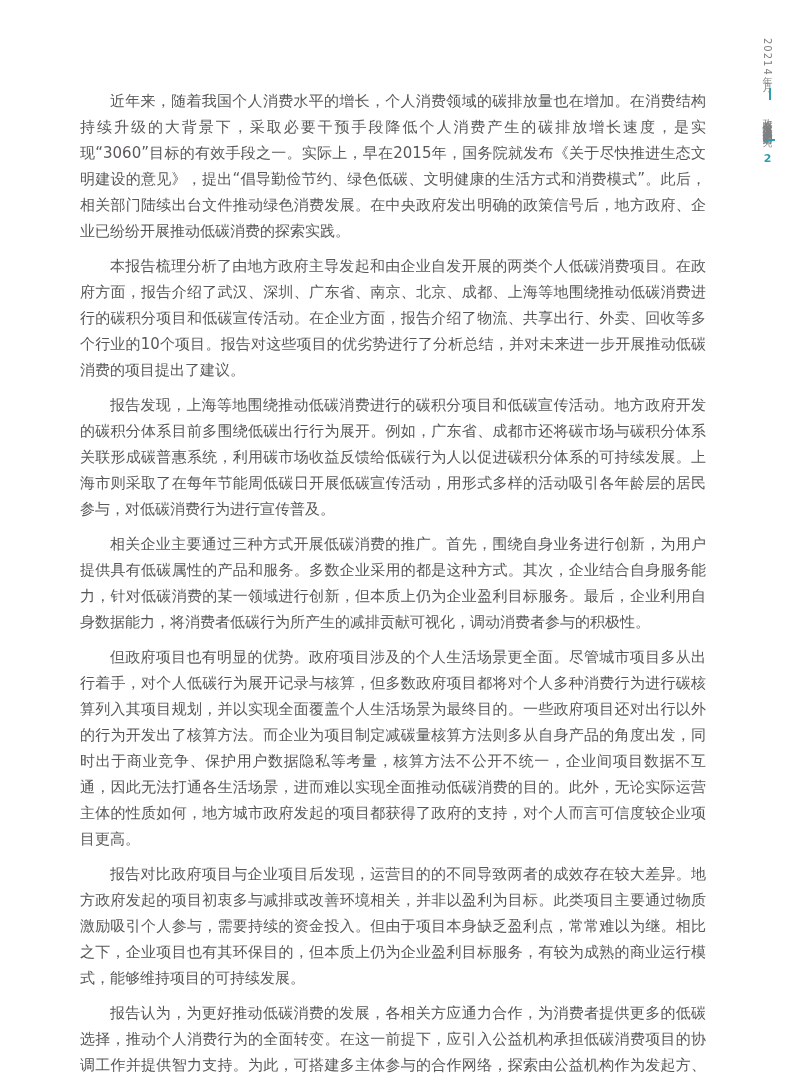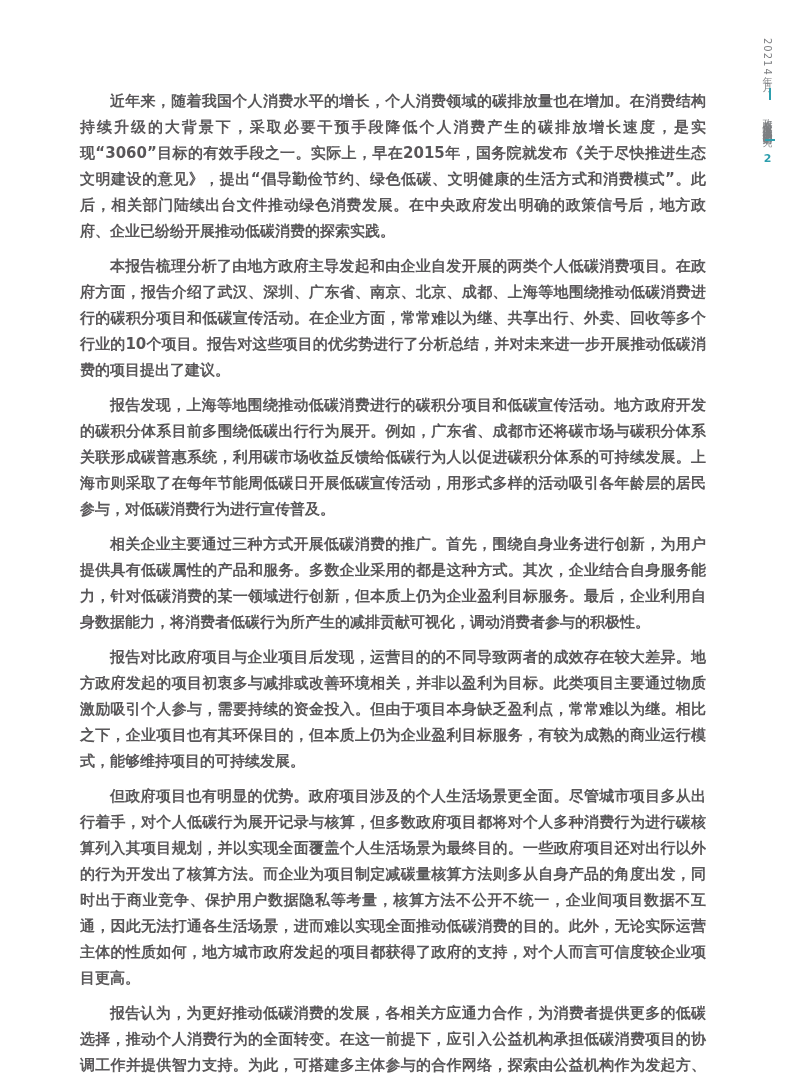--- a/index.html
+++ b/index.html
@@ -21,21 +21,20 @@
     top: 88px;
     width: 634px;
     color: #595759;
     font-size: 15px;
     line-height: 26px;
     text-align: justify;
   }
   .content p {
     margin: 0 8px 9px 0;
     text-indent: 2em;
-    font-weight: bold;
   }
   .sidebar {
     position: absolute;
     top: 38px;
     right: 18px;
     height: 990px;
     writing-mode: vertical-rl;
     text-orientation: mixed;
     font-size: 10px;
     letter-spacing: 1px;
@@ -66,25 +65,25 @@
     letter-spacing: 0;
   }
 </style>
 </head>
 <body>
 
 <div class="page">
 
   <div class="content">
     <p>近年来，随着我国个人消费水平的增长，个人消费领域的碳排放量也在增加。在消费结构持续升级的大背景下，采取必要干预手段降低个人消费产生的碳排放增长速度，是实现“3060”目标的有效手段之一。实际上，早在2015年，国务院就发布《关于尽快推进生态文明建设的意见》，提出“倡导勤俭节约、绿色低碳、文明健康的生活方式和消费模式”。此后，相关部门陆续出台文件推动绿色消费发展。在中央政府发出明确的政策信号后，地方政府、企业已纷纷开展推动低碳消费的探索实践。</p>
-    <p>本报告梳理分析了由地方政府主导发起和由企业自发开展的两类个人低碳消费项目。在政府方面，报告介绍了武汉、深圳、广东省、南京、北京、成都、上海等地围绕推动低碳消费进行的碳积分项目和低碳宣传活动。在企业方面，常常难以为继、共享出行、外卖、回收等多个行业的10个项目。报告对这些项目的优劣势进行了分析总结，并对未来进一步开展推动低碳消费的项目提出了建议。</p>
+    <p>本报告梳理分析了由地方政府主导发起和由企业自发开展的两类个人低碳消费项目。在政府方面，报告介绍了武汉、深圳、广东省、南京、北京、成都、上海等地围绕推动低碳消费进行的碳积分项目和低碳宣传活动。在企业方面，报告介绍了物流、共享出行、外卖、回收等多个行业的10个项目。报告对这些项目的优劣势进行了分析总结，并对未来进一步开展推动低碳消费的项目提出了建议。</p>
     <p>报告发现，上海等地围绕推动低碳消费进行的碳积分项目和低碳宣传活动。地方政府开发的碳积分体系目前多围绕低碳出行行为展开。例如，广东省、成都市还将碳市场与碳积分体系关联形成碳普惠系统，利用碳市场收益反馈给低碳行为人以促进碳积分体系的可持续发展。上海市则采取了在每年节能周低碳日开展低碳宣传活动，用形式多样的活动吸引各年龄层的居民参与，对低碳消费行为进行宣传普及。</p>
     <p>相关企业主要通过三种方式开展低碳消费的推广。首先，围绕自身业务进行创新，为用户提供具有低碳属性的产品和服务。多数企业采用的都是这种方式。其次，企业结合自身服务能力，针对低碳消费的某一领域进行创新，但本质上仍为企业盈利目标服务。最后，企业利用自身数据能力，将消费者低碳行为所产生的减排贡献可视化，调动消费者参与的积极性。</p>
+    <p>但政府项目也有明显的优势。政府项目涉及的个人生活场景更全面。尽管城市项目多从出行着手，对个人低碳行为展开记录与核算，但多数政府项目都将对个人多种消费行为进行碳核算列入其项目规划，并以实现全面覆盖个人生活场景为最终目的。一些政府项目还对出行以外的行为开发出了核算方法。而企业为项目制定减碳量核算方法则多从自身产品的角度出发，同时出于商业竞争、保护用户数据隐私等考量，核算方法不公开不统一，企业间项目数据不互通，因此无法打通各生活场景，进而难以实现全面推动低碳消费的目的。此外，无论实际运营主体的性质如何，地方城市政府发起的项目都获得了政府的支持，对个人而言可信度较企业项目更高。</p>
     <p>报告对比政府项目与企业项目后发现，运营目的的不同导致两者的成效存在较大差异。地方政府发起的项目初衷多与减排或改善环境相关，并非以盈利为目标。此类项目主要通过物质激励吸引个人参与，需要持续的资金投入。但由于项目本身缺乏盈利点，常常难以为继。相比之下，企业项目也有其环保目的，但本质上仍为企业盈利目标服务，有较为成熟的商业运行模式，能够维持项目的可持续发展。</p>
-    <p>但政府项目也有明显的优势。政府项目涉及的个人生活场景更全面。尽管城市项目多从出行着手，对个人低碳行为展开记录与核算，但多数政府项目都将对个人多种消费行为进行碳核算列入其项目规划，并以实现全面覆盖个人生活场景为最终目的。一些政府项目还对出行以外的行为开发出了核算方法。而企业为项目制定减碳量核算方法则多从自身产品的角度出发，同时出于商业竞争、保护用户数据隐私等考量，核算方法不公开不统一，企业间项目数据不互通，因此无法打通各生活场景，进而难以实现全面推动低碳消费的目的。此外，无论实际运营主体的性质如何，地方城市政府发起的项目都获得了政府的支持，对个人而言可信度较企业项目更高。</p>
     <p>报告认为，为更好推动低碳消费的发展，各相关方应通力合作，为消费者提供更多的低碳选择，推动个人消费行为的全面转变。在这一前提下，应引入公益机构承担低碳消费项目的协调工作并提供智力支持。为此，可搭建多主体参与的合作网络，探索由公益机构作为发起方、地方政府作为支持方、企业作为实施方的项目合作模式。在这一模式中，公益机构联合相关专家研发科学的碳核算方法，并在合作网络中推广，使相同的个人低碳行为在任何平台上都将获得相同的核算结果。地方政府除继续给予积极政策支持之外，应提供跨行业的集成平台，将个人在不同生活场景中产生的减碳量汇总。企业则可利用其商业经验，进行项目推广并保持项目的可持续运营。报告还建议在一些已有低碳消费推广基础的城市进行试点，帮助相关项目更快落地，在实践中探索有效手段，加快全面推进低碳消费的工作。</p>
   </div>
 
   <div class="sidebar">
     <span>2021年4月</span>
     <span class="sep-bar"></span>
     <span>政府与企业促进个人低碳消费的案例研究</span>
     <span class="sep-dash"></span>
     <span class="page-num">2</span>
   </div>

